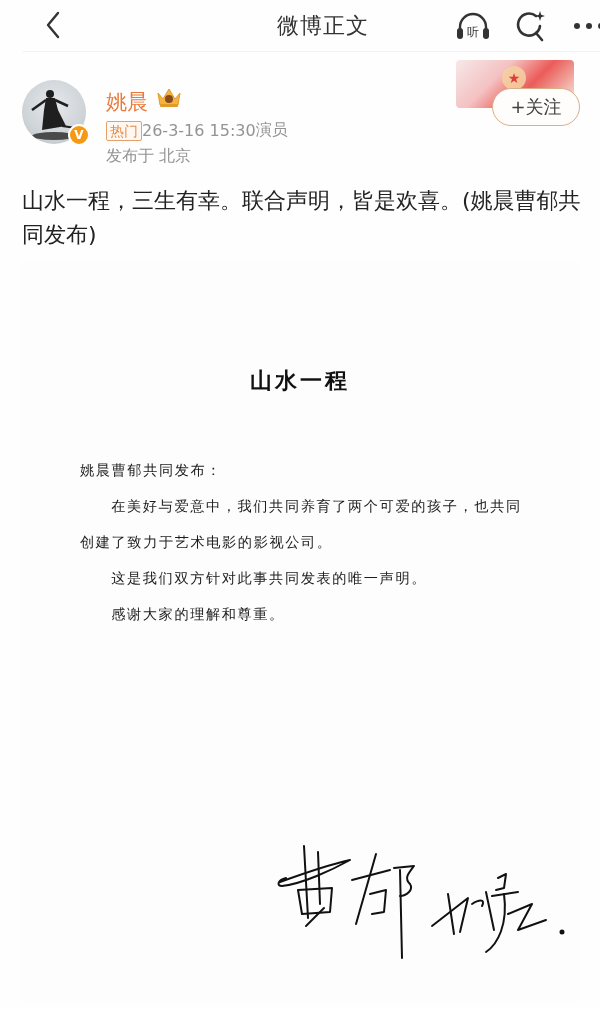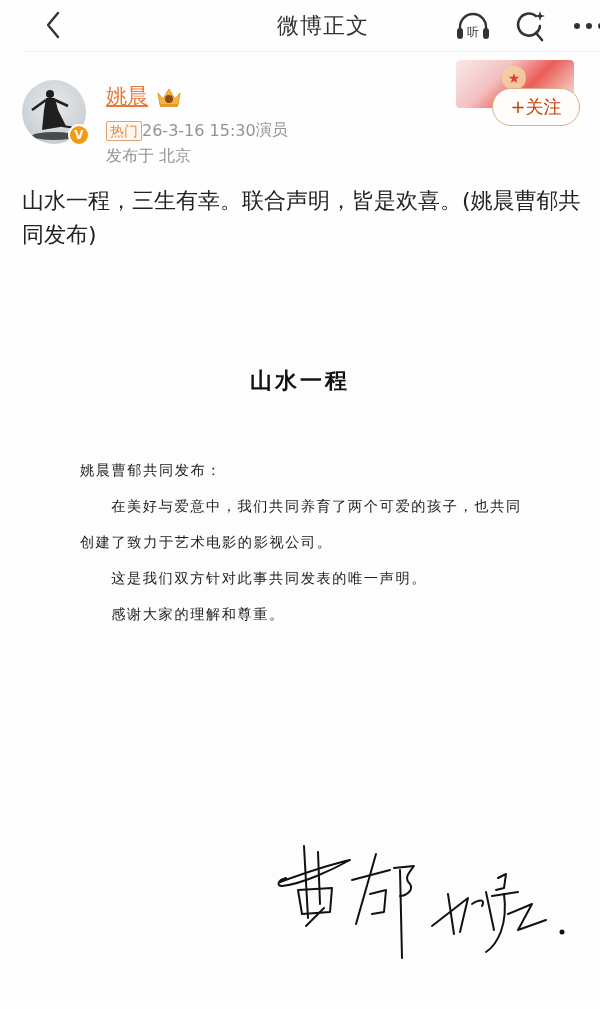--- a/index.html
+++ b/index.html
@@ -36,21 +36,21 @@
       position: absolute; left: 2px; top: 2px; width: 64px; height: 64px; border-radius: 50%;
       background: radial-gradient(circle at 50% 40%, #e6e9ec 0%, #cfd4d8 60%, #b9bfc4 100%);
       overflow: hidden;
     }
     .avatar-badge {
       position: absolute; left: 48px; top: 46px; width: 22px; height: 22px; border-radius: 50%;
       background: #f59a10; border: 2px solid #fff;
       color: #fff; font-size: 12px; font-weight: bold; display: flex; align-items: center; justify-content: center;
     }
     .author-name {
-      position: absolute; left: 86px; top: 4px; font-size: 21px; color: #e8793a; cursor: pointer; text-decoration: underline;
+      position: absolute; left: 86px; top: 10px; font-size: 21px; color: #e8793a; cursor: pointer;
     }
     .crown-icon { position: absolute; left: 135px; top: 7px; width: 28px; height: 24px; }
     .meta-row {
       position: absolute; left: 86px; top: 42px; display: flex; align-items: center; 
       font-size: 16px; color: #939393;
     }
     .hot-tag {
       border: 1px solid #e5a06a; color: #e58a48; font-size: 14px; padding: 0 3px; line-height: 18px;
       border-radius: 2px; background: #fff8f2;
     }
@@ -62,21 +62,21 @@
       background: linear-gradient(135deg, #f6e5e5 0%, #f3b7b7 35%, #e8403d 60%, #f0b0a5 85%, #fbe9e6 100%);
       opacity: 0.85; filter: blur(0.6px);
     }
     .banner-star {
       position: absolute; left: 482px; top: -12px; width: 24px; height: 24px; border-radius: 50%;
       background: #f6d2a0; opacity: 0.85; display: flex; align-items: center; justify-content: center;
       color: #d8332b; font-size: 14px;
     }
     .follow-btn {
       position: absolute; left: 472px; top: 10px; width: 88px; height: 38px; border-radius: 19px;
-      border: 1.5px solid #d9b089; background: #fffdfb; color: #c2410c;
+      border: 1.5px solid #d9b089; background: #fffdfb; color: #404040;
       font-size: 18px; display: flex; align-items: center; justify-content: center; cursor: pointer;
     }
 
     
     .post-text {
       position: absolute; left: 22px; top: 184px; width: 560px;
       font-size: 22px; line-height: 34px; color: #222;
     }
 
     

